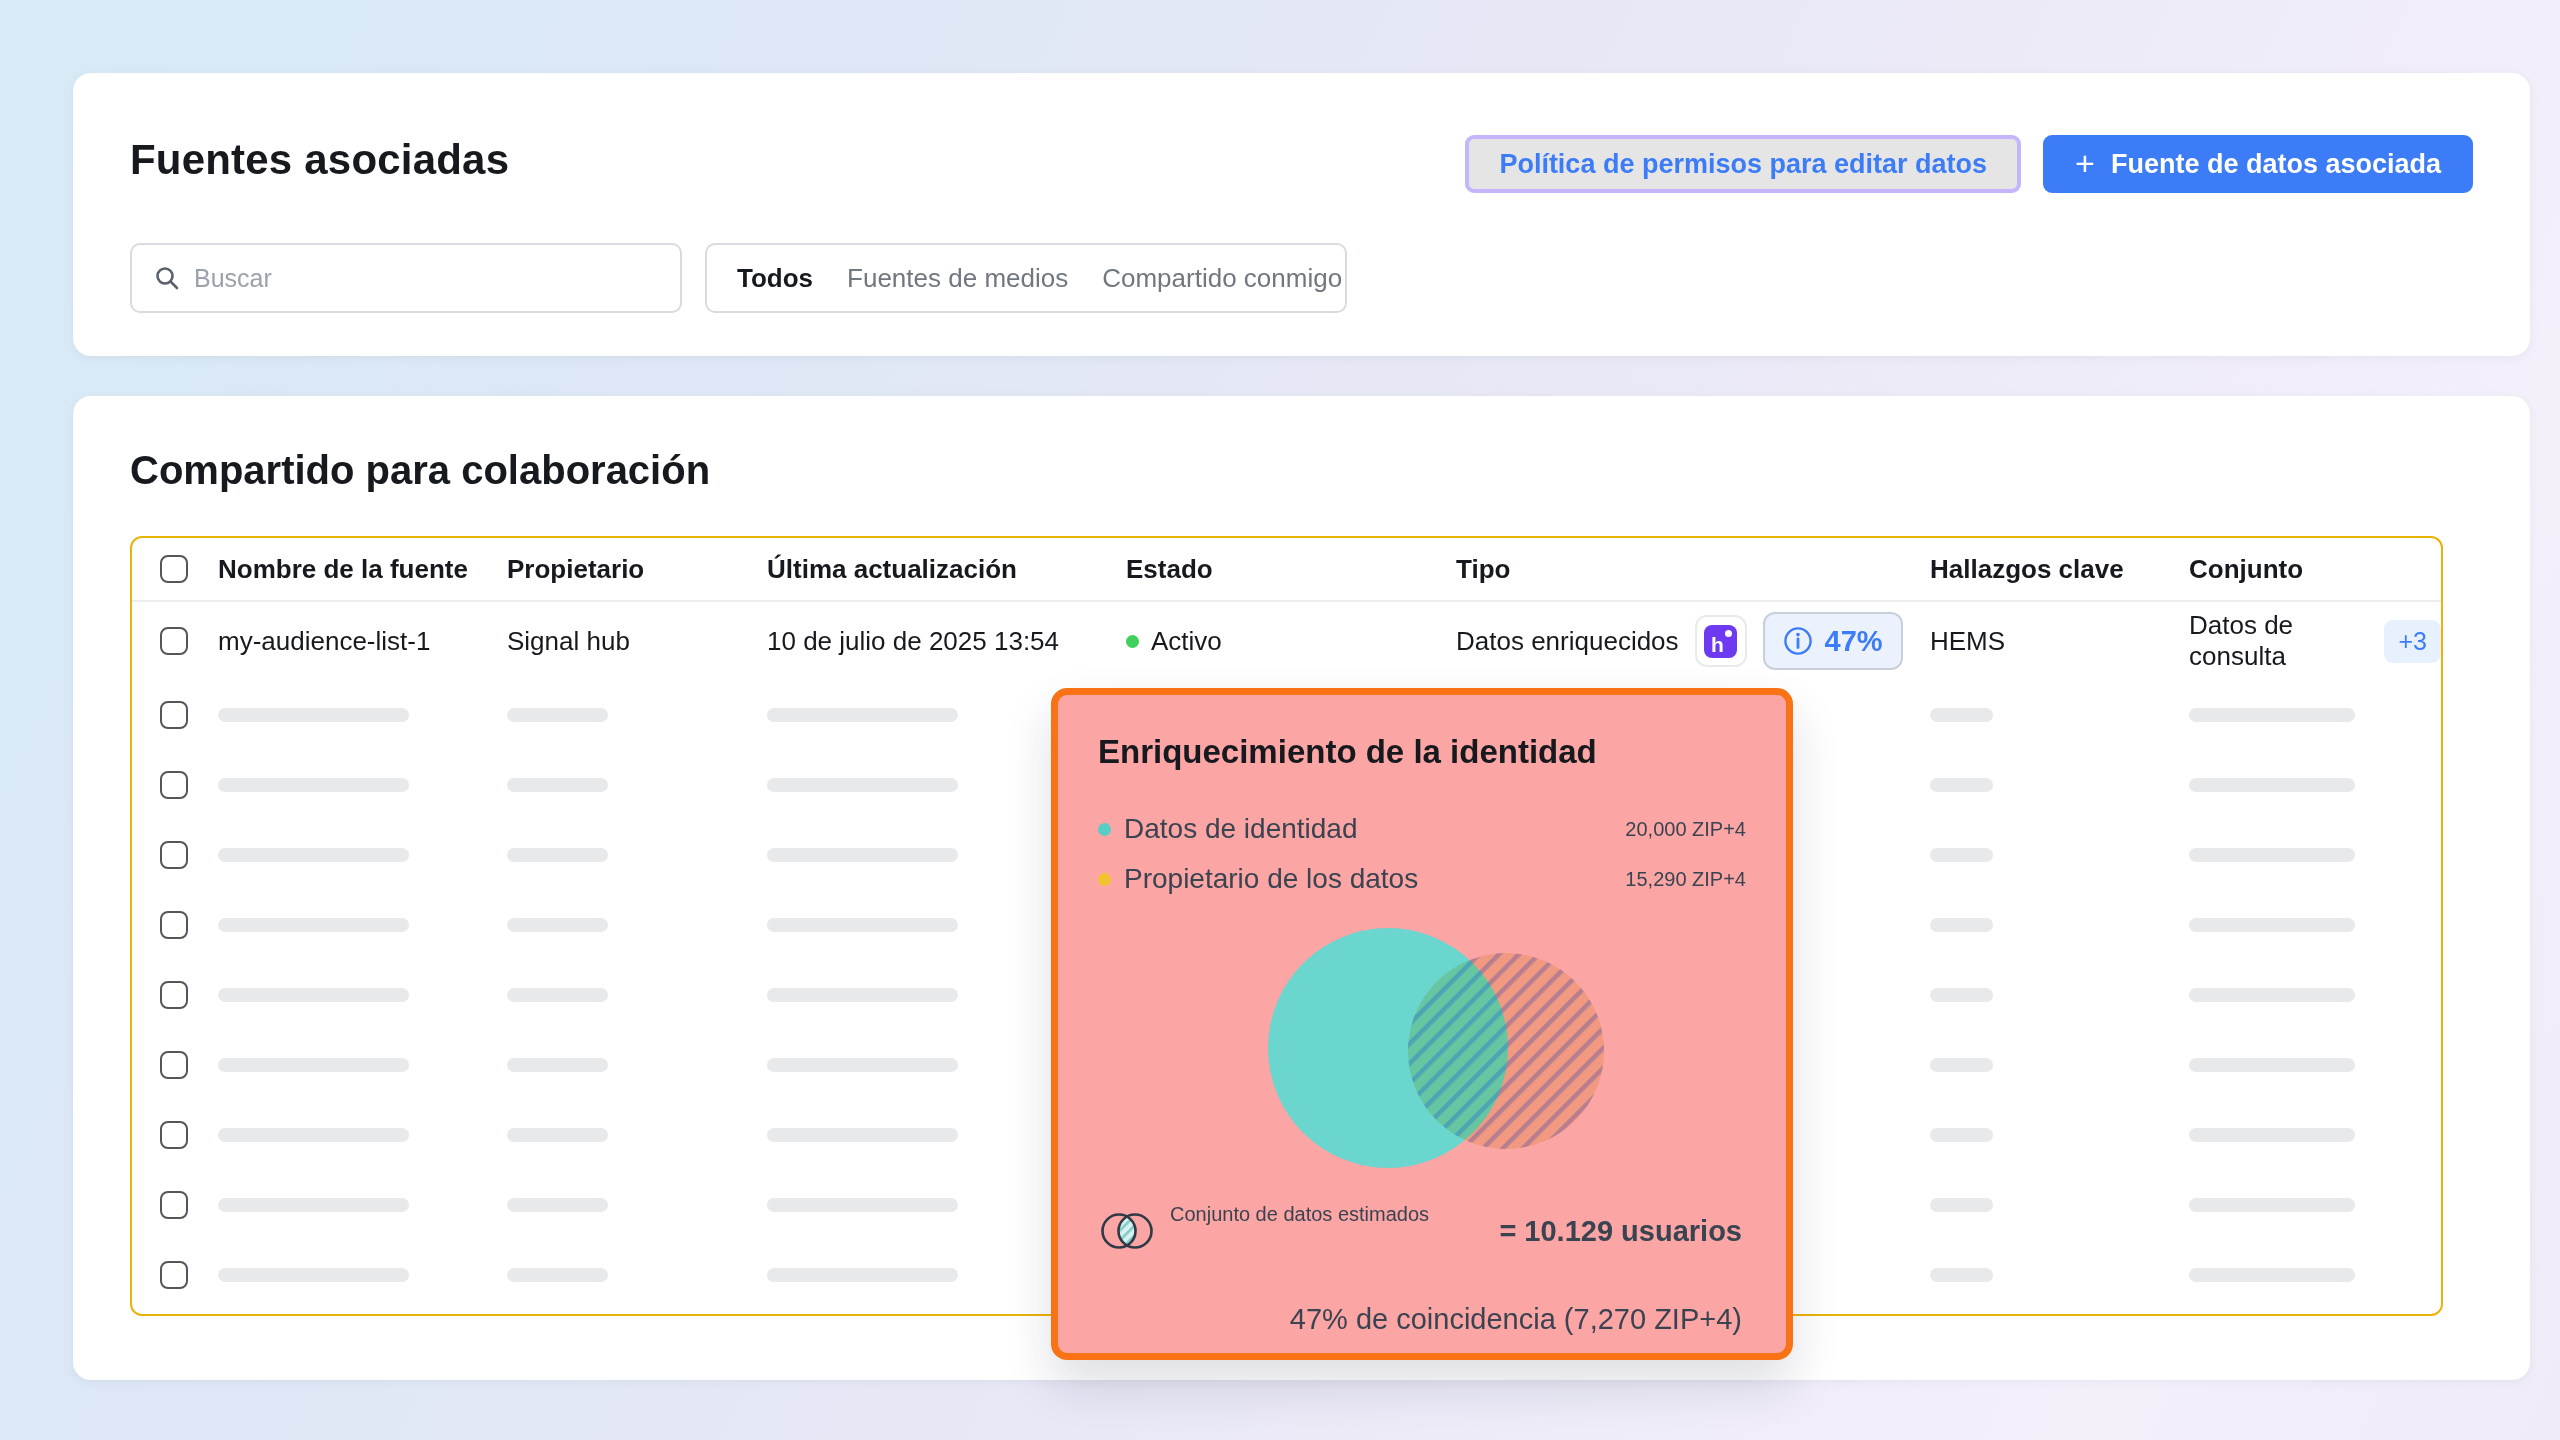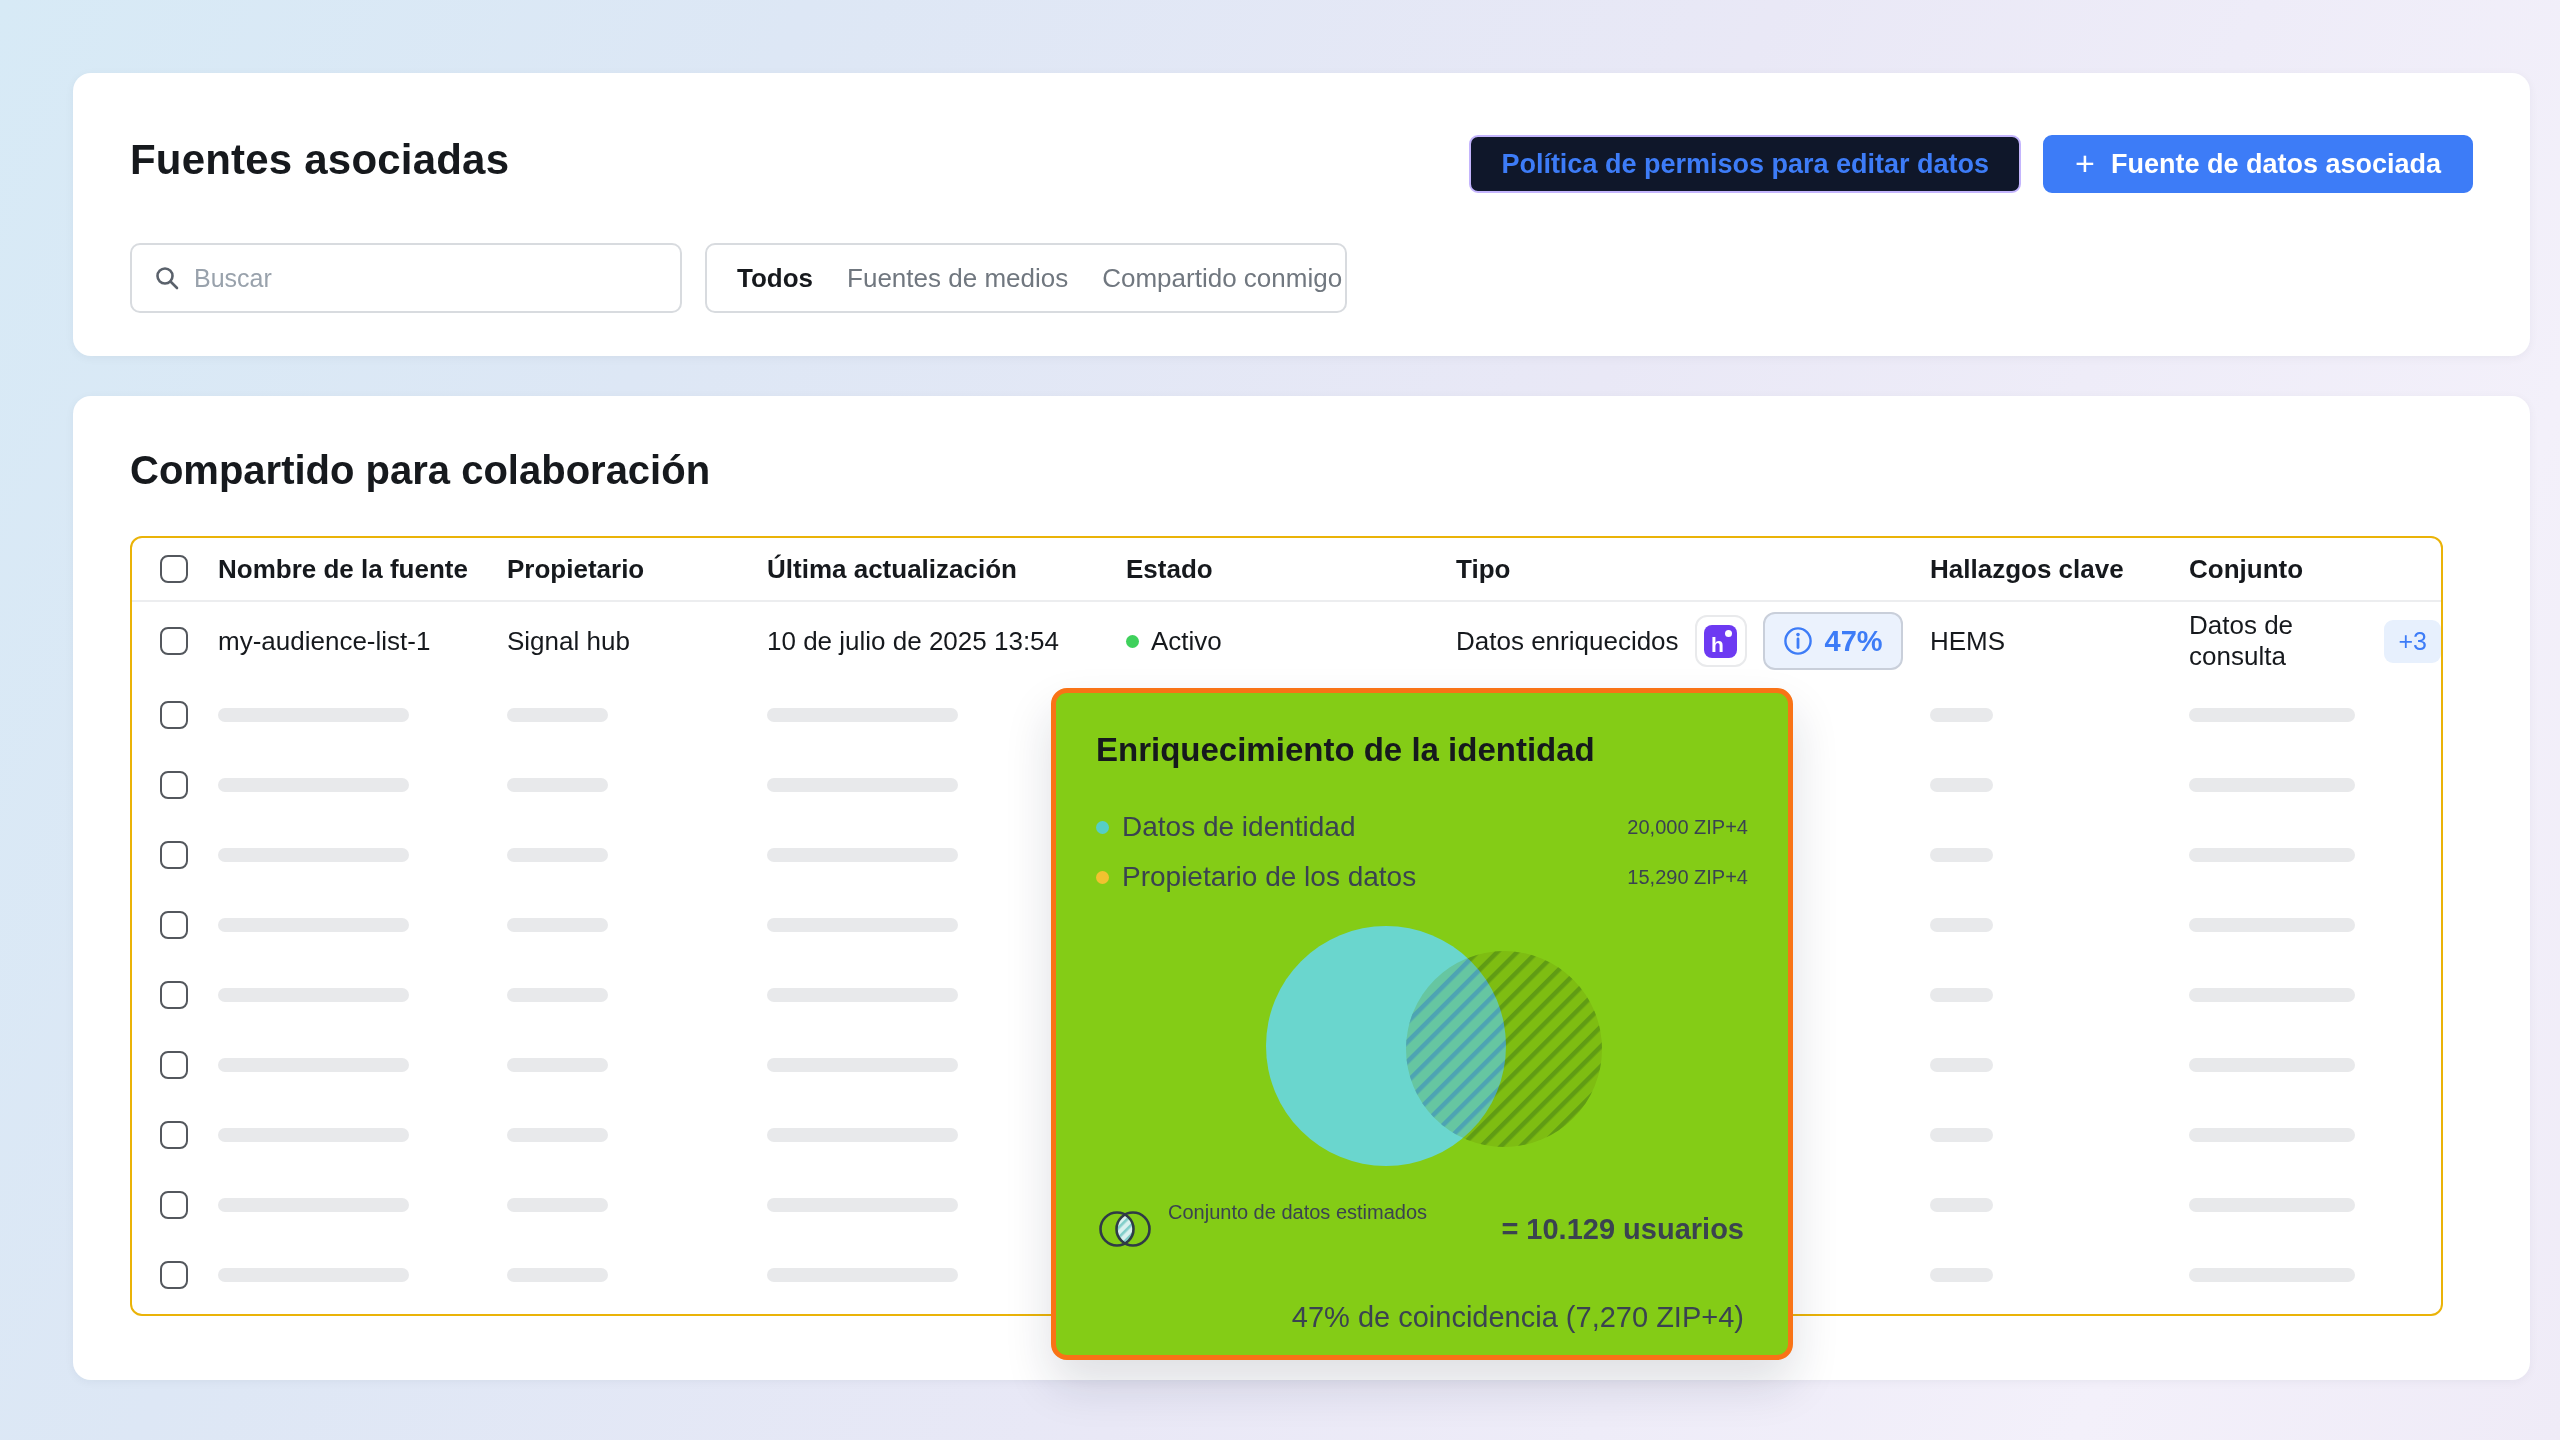--- a/index.html
+++ b/index.html
@@ -12,21 +12,21 @@
     color:#16191D;
   }
   .card{ position:absolute; background:#fff; border-radius:18px; box-shadow:0 2px 10px rgba(23,35,61,.05); }
   #card1{ left:73px; top:73px; width:2457px; height:283px; }
   #card2{ left:73px; top:396px; width:2457px; height:984px; }
 
   
   .page-title{ position:absolute; left:57px; top:62px; font-size:42px; line-height:50px; font-weight:700; letter-spacing:.2px; }
   .actions{ position:absolute; right:57px; top:62px; height:58px; display:flex; gap:22px; }
   .btn{ display:flex; align-items:center; justify-content:center; border-radius:9px; font-size:27px; font-weight:600; cursor:pointer; white-space:nowrap; }
-  .btn-outline{ border:2px solid #c4b5fd; color:#3D7CF7; background:#0f172a; padding:0 30px; }
+  .btn-outline{ border:4px solid #c4b5fd; color:#3D7CF7; background:#e5e5e5; padding:0 30px; }
   .btn-primary{ background:#3D7CF7; color:#fff; padding:0 30px; gap:16px; border:2px solid #3D7CF7; }
   .btn-primary .plus{ font-size:34px; font-weight:400; line-height:1; margin-top:-3px; }
 
   .search-box{ position:absolute; left:57px; top:170px; width:552px; height:70px; border:2px solid #D8DBDF; border-radius:10px; display:flex; align-items:center; gap:14px; padding:0 22px; background:#fff; }
   .search-box input{ border:none; outline:none; flex:1; font-size:25px; font-family:inherit; color:#333; background:transparent; }
   .search-box input::placeholder{ color:#99A2AC; }
 
   .filters{ position:absolute; left:632px; top:170px; width:642px; height:70px; border:2px solid #D8DBDF; border-radius:10px; display:flex; align-items:center; gap:34px; padding:0 30px; font-size:26px; background:#fff; }
   .filter{ color:#70777F; cursor:pointer; white-space:nowrap; }
   .filter.active{ color:#16191D; font-weight:700; }
@@ -45,21 +45,21 @@
   .hub-wrap{ width:52px; height:52px; border:2px solid #E9EAEC; border-radius:12px; display:flex; align-items:center; justify-content:center; background:#fff; }
   .hub-chip{ width:33px; height:33px; background:#6D3AF2; border-radius:8px; position:relative; color:#fff; font-size:21px; font-weight:700; line-height:1; display:flex; align-items:flex-end; padding:0 0 3px 7px; }
   .hub-dot{ position:absolute; top:5px; right:5px; width:7px; height:7px; background:#fff; border-radius:50%; }
   .match-badge{ height:58px; border:2px solid #C9CFDA; background:#EBF2FD; border-radius:12px; display:flex; align-items:center; gap:12px; padding:0 18px; color:#3D7CF7; font-size:29px; font-weight:600; cursor:pointer; }
   .more-chip{ background:#E7F0FD; color:#3D7CF7; border-radius:9px; padding:7px 14px; font-size:25px; font-weight:500; cursor:pointer; }
   .bar{ height:14px; border-radius:7px; background:#E8E9EB; }
   .w-nombre{ width:191px; } .w-prop{ width:101px; } .w-ult{ width:191px; }
   .w-est{ width:120px; } .w-tipo{ width:190px; } .w-hall{ width:63px; } .w-perm{ width:166px; }
 
   
-  .popover{ position:absolute; left:1051px; top:688px; width:742px; height:672px; background:#84cc16; border:5px solid #f97316; border-radius:16px; box-shadow:0 24px 48px rgba(20,30,55,.14); z-index:40; }
+  .popover{ position:absolute; left:1051px; top:688px; width:742px; height:672px; background:#fca5a5; border:7px solid #f97316; border-radius:16px; box-shadow:0 24px 48px rgba(20,30,55,.14); z-index:40; }
   .pop-title{ position:absolute; left:40px; top:38px; font-size:33px; font-weight:700; }
   .legend-row{ position:absolute; left:40px; right:40px; display:flex; align-items:center; justify-content:space-between; height:44px; }
   .legend-row.first{ top:112px; } .legend-row.second{ top:162px; }
   .legend-label{ display:flex; align-items:center; gap:13px; font-size:28px; color:#3A4350; }
   .legend-dot{ width:13px; height:13px; border-radius:50%; }
   .dot-teal{ background:#56CEC6; } .dot-gold{ background:#F2C230; }
   .legend-value{ font-size:20px; color:#3A4350; font-weight:500; }
   .venn{ position:absolute; left:0; top:222px; }
   .estimate-icon{ position:absolute; left:38px; top:508px; }
   .estimate-label{ position:absolute; left:112px; top:500px; width:280px; font-size:20px; line-height:38px; color:#3A4350; }

